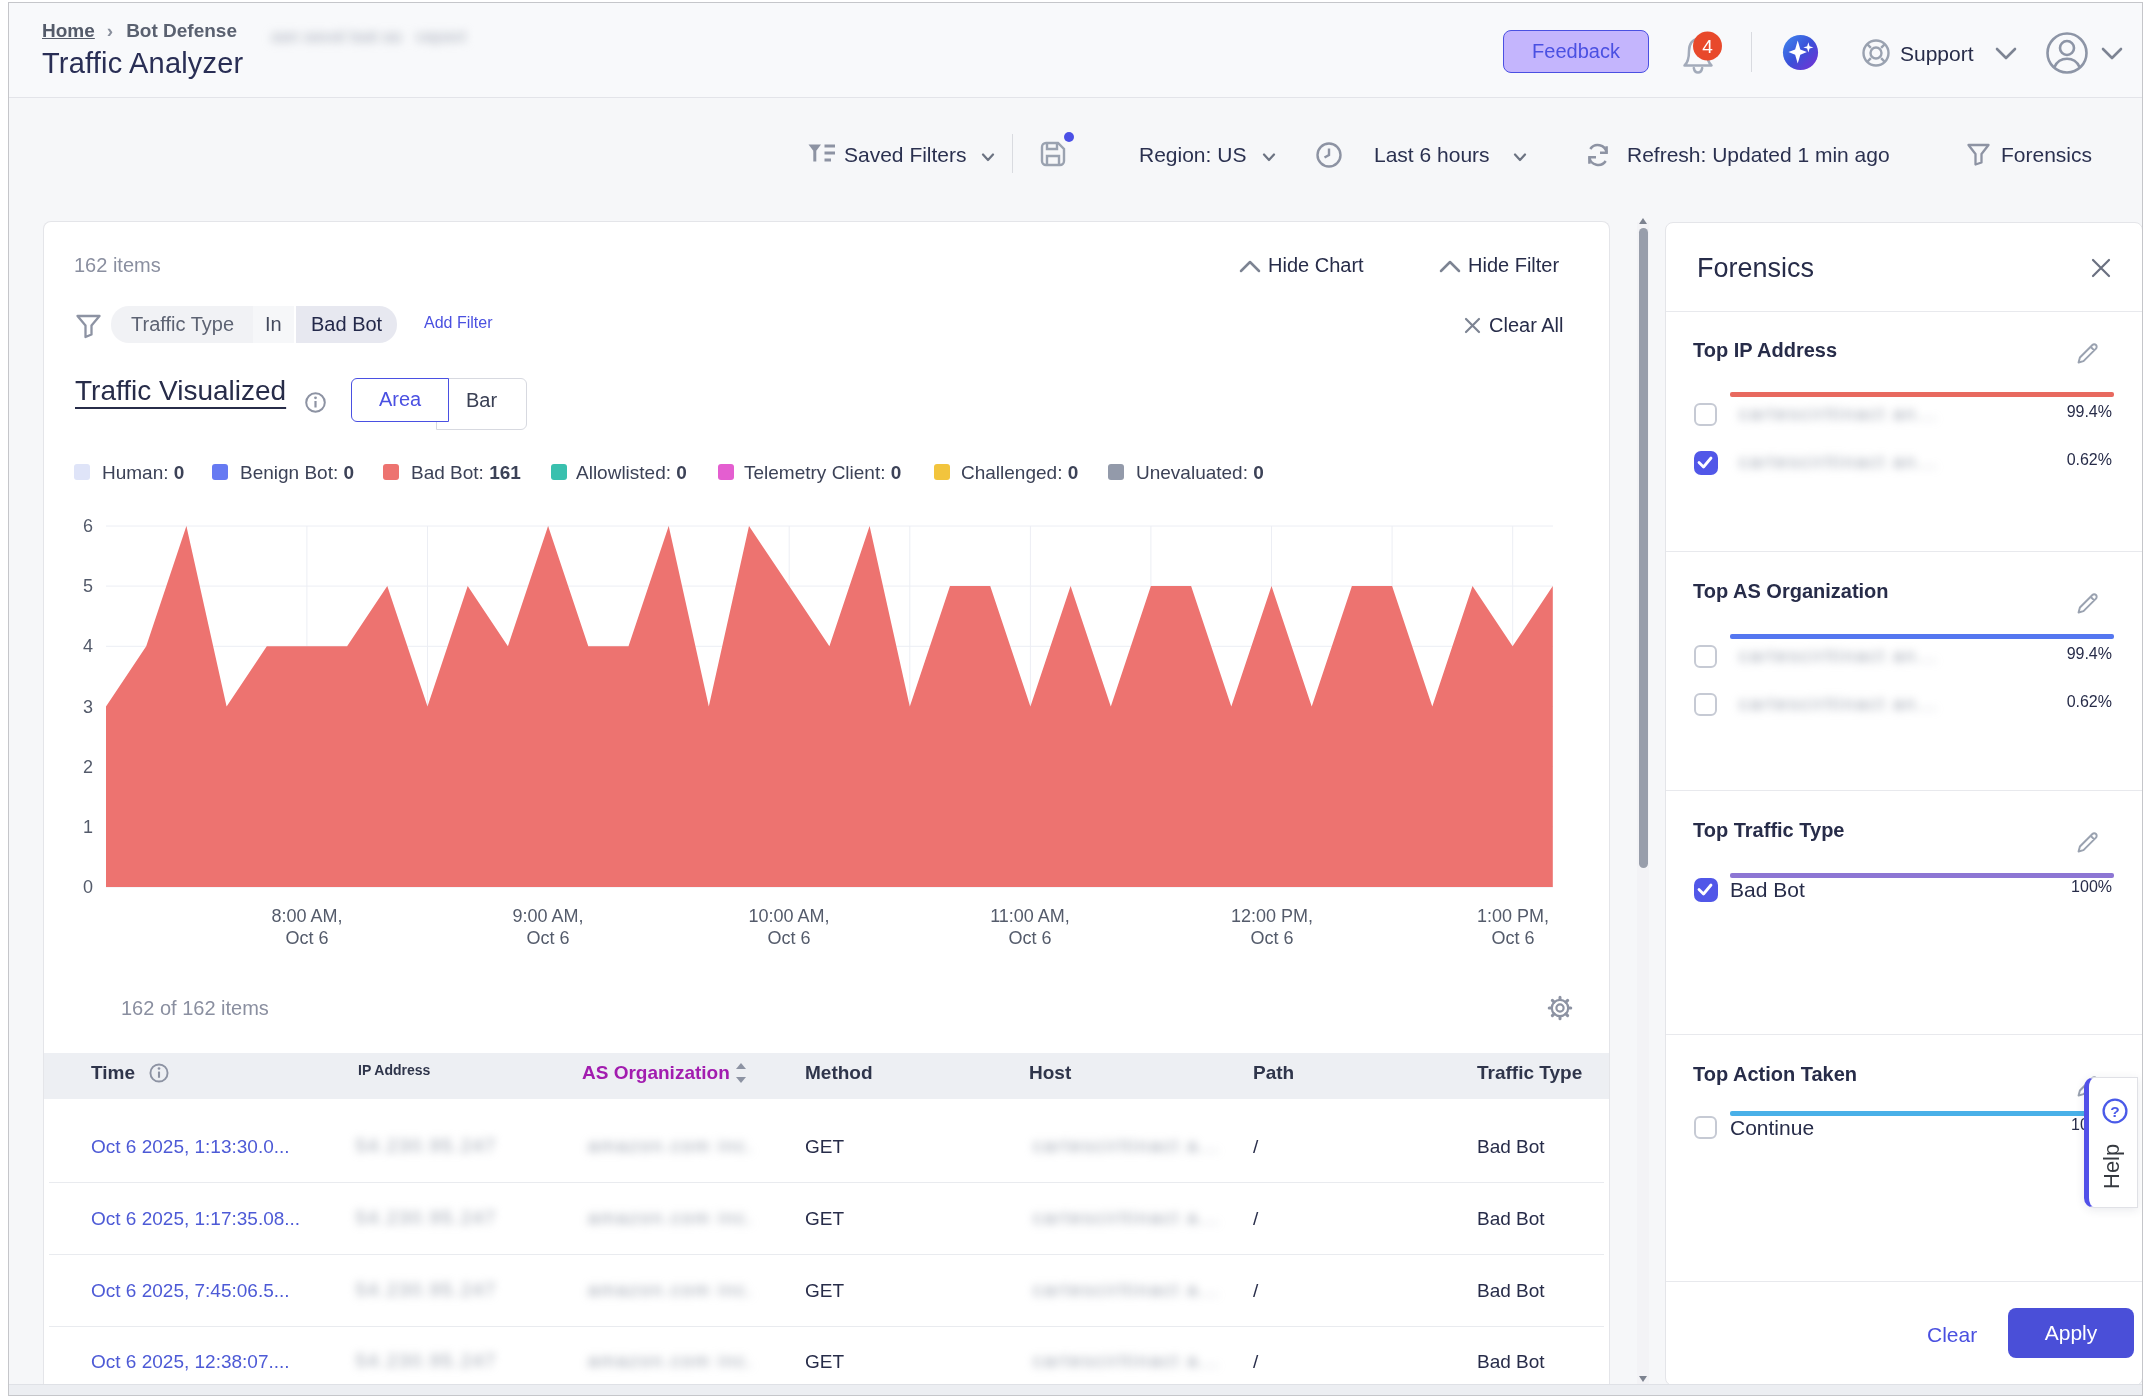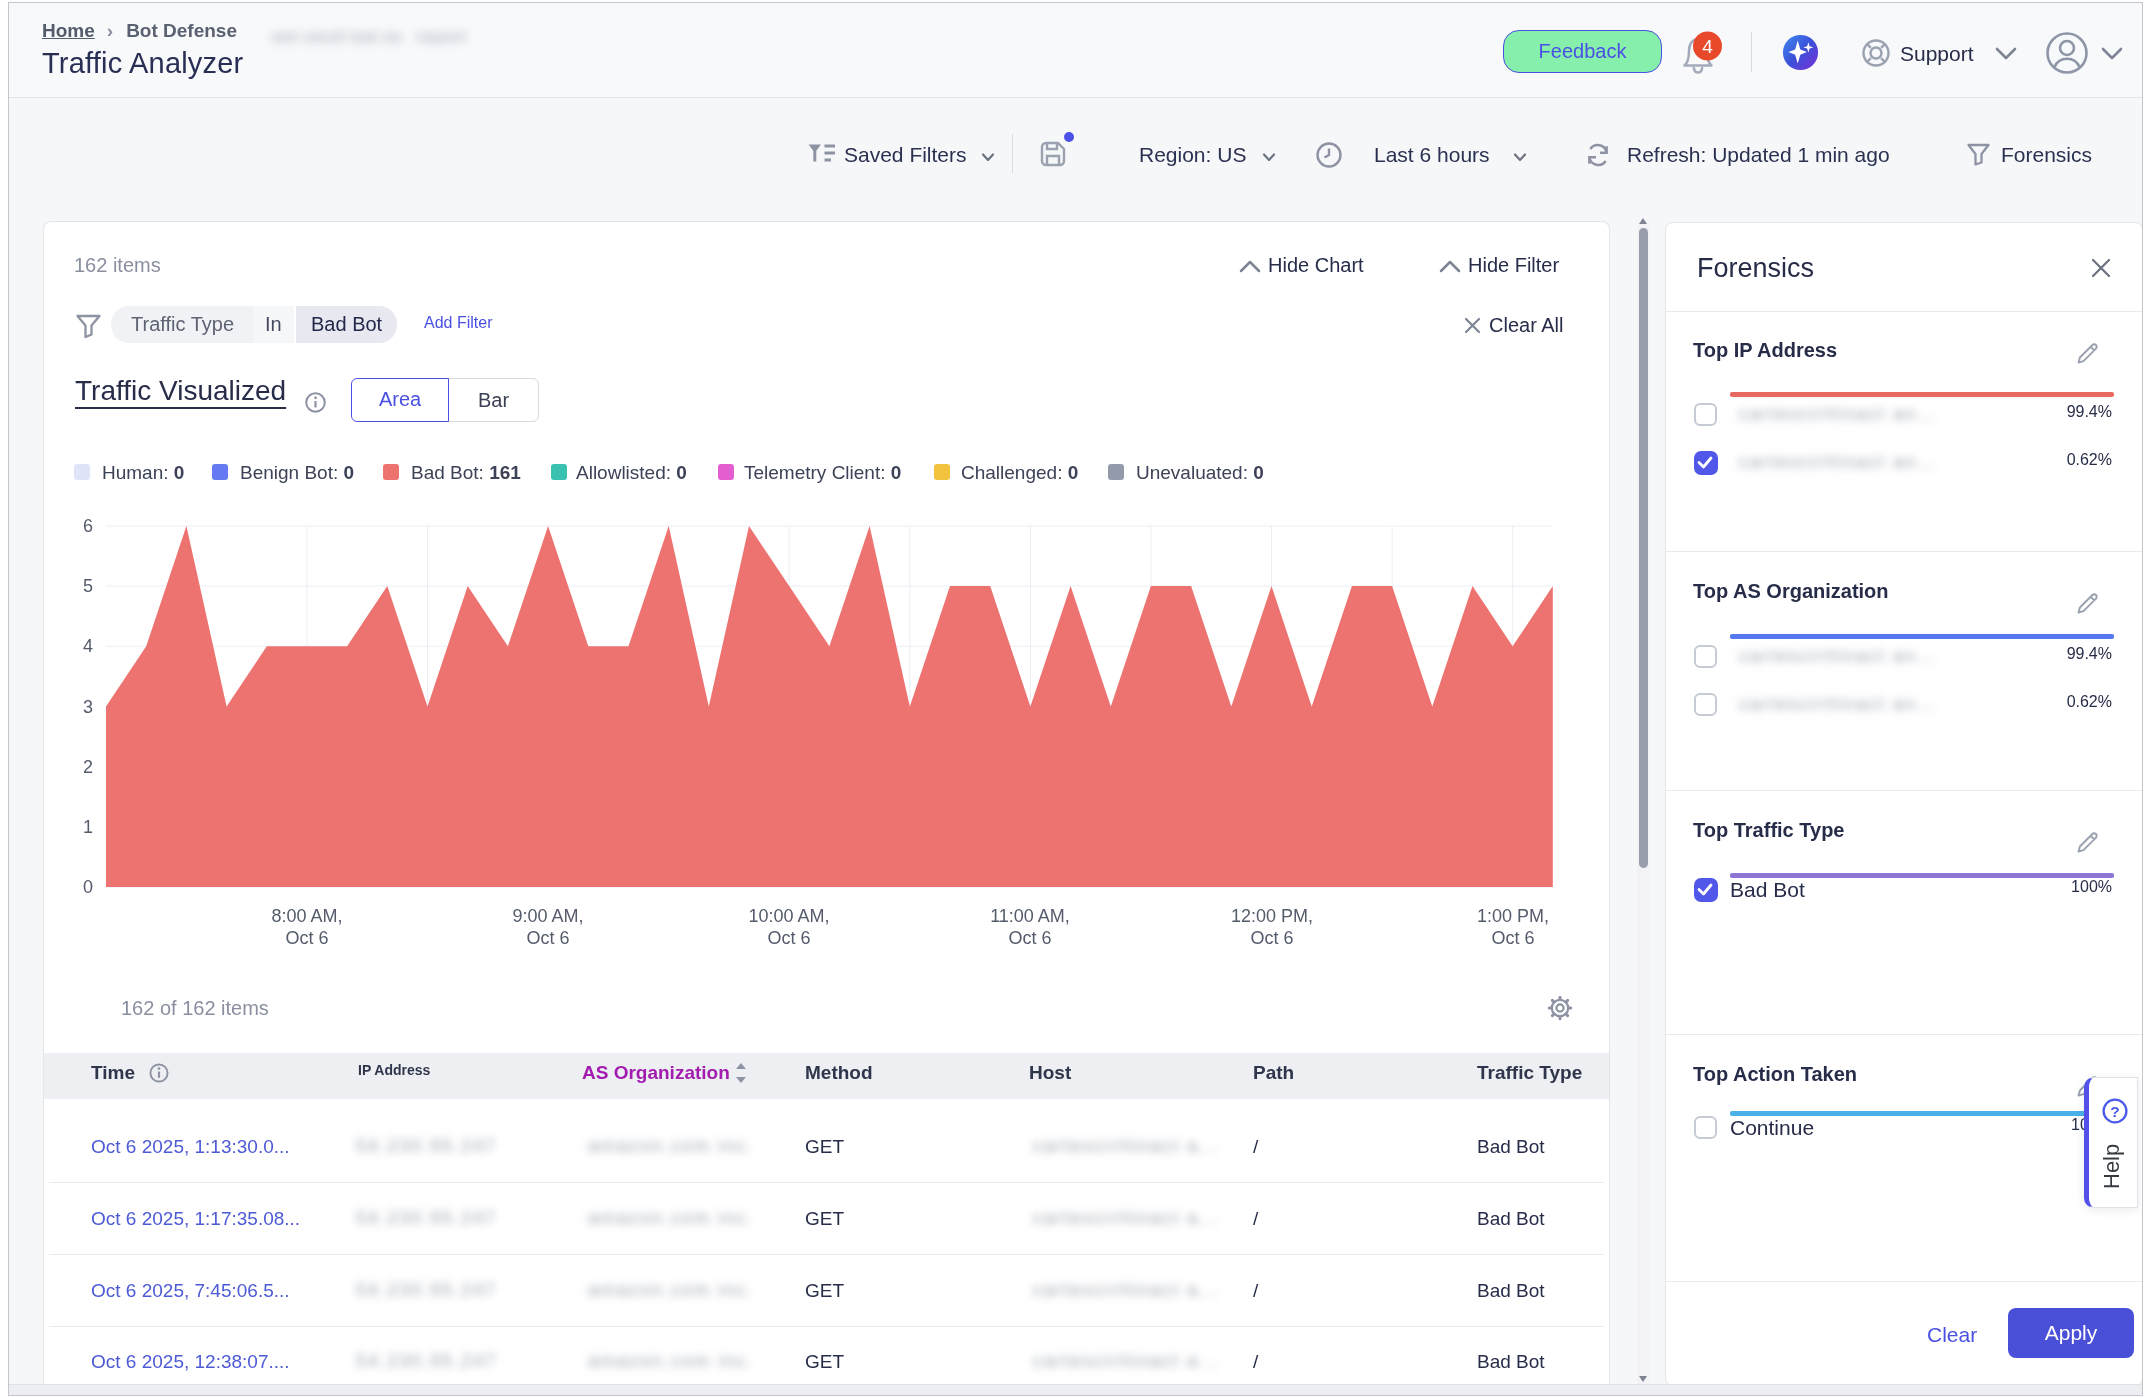--- a/index.html
+++ b/index.html
@@ -6,21 +6,21 @@
 html,body { width:2150px; height:1398px; background:#fff; font-family:"Liberation Sans", sans-serif; overflow:hidden; }
 .abs { position:absolute; }
 .win { position:absolute; left:8px; top:2px; width:2135px; height:1394px; background:#f6f7f9; border:1px solid #c5c6ca; overflow:hidden; }
 
 .topbar { position:absolute; left:0; top:0; width:2133px; height:95px; background:#f8f9fb; border-bottom:1px solid #e3e4e9; }
 .crumb { position:absolute; left:33px; top:17px; font-size:19px; color:#5a6170;font-weight:bold; }
 .crumb a { color:#545b6a; text-decoration:underline; }
 .crumb .sep { color:#8a909d; margin:0 13px 0 12px; }
 .blurcrumb { position:absolute; left:262px; top:24px; width:230px; font-size:17px; color:#a7adb9; filter:blur(5px); white-space:nowrap; }
 .title { position:absolute; left:33px; top:44px; font-size:29px; color:#292e55; letter-spacing:0.2px; }
-.fbbtn { position:absolute; left:1494px; top:27px; width:159px; height:43px; border:1.5px solid #4a50e2; border-radius:16px; background:#86efac; color:#4a50e2; font-size:20px; text-align:center; line-height:40px; }
+.fbbtn { position:absolute; left:1494px; top:27px; width:146px; height:43px; border:1.5px solid #4a50e2; border-radius:8px; background:#c4b5fd; color:#4a50e2; font-size:20px; text-align:center; line-height:40px; }
 .icon { position:absolute; }
 .hdivider { position:absolute; width:1px; background:#d9dbe0; }
 .navtext { font-size:21px; color:#272c49; }
 .toolbar-item { position:absolute; top:140px; font-size:21px; color:#2b3150; white-space:nowrap; }
 .card { position:absolute; background:#fff; border:1px solid #e4e5e9; border-radius:8px; }
 .main-card { left:34px; top:218px; width:1567px; height:1180px; border-bottom:none; border-bottom-left-radius:0; border-bottom-right-radius:0; }
 .forensics { left:1656px; top:219px; width:478px; height:1164px; }
 .gray { color:#8a8fa0; }
 .link { color:#4a50e0; }
 .navy { color:#272c49; }
@@ -150,21 +150,21 @@
       </svg>
     <div class="abs navy" style="left:1445px;top:92px;font-size:20px">Clear All</div>
 
     <div class="abs navy" style="left:31px;top:153px;font-size:28px;text-decoration:underline;text-underline-offset:7px;text-decoration-thickness:2px">Traffic Visualized</div>
     <svg class="icon" style="left:261px;top:170px" width="21" height="21" viewBox="0 0 21 21">
       <circle cx="10.5" cy="10.5" r="9.3" fill="none" stroke="#8d93a3" stroke-width="2"></circle>
       <path d="M10.5 9 V15.5" stroke="#8d93a3" stroke-width="2.2"></path>
         <circle cx="10.5" cy="5.8" r="1.4" fill="#8d93a3"></circle>
     </svg>
     <div class="abs" style="left:307px;top:156px;width:98px;height:44px;border:1.5px solid #4a50e2;border-radius:6px 0 0 6px;color:#4a50e2;font-size:20px;text-align:center;line-height:41px;background:#fff;z-index:2">Area</div>
-    <div class="abs" style="left:404px;top:156px;width:91px;height:44px;border:1px solid #d7d9e0;border-radius:0 6px 6px 0;color:#3a4054;font-size:20px;text-align:center;line-height:42px;background:#fff">Bar</div>
+    <div class="abs" style="left:392px;top:156px;width:91px;height:52px;border:1px solid #d7d9e0;border-radius:0 6px 6px 0;color:#3a4054;font-size:20px;text-align:center;line-height:42px;background:#fff">Bar</div>
 
     <div class="abs" style="left:30px;top:242px;width:16px;height:16px;border-radius:3px;background:#dfe4f8"></div>
     <div class="abs" style="left:58px;top:240px;font-size:19px;color:#3c4257;white-space:nowrap">Human: <b>0</b></div>
     <div class="abs" style="left:168px;top:242px;width:16px;height:16px;border-radius:3px;background:#667af2"></div>
     <div class="abs" style="left:196px;top:240px;font-size:19px;color:#3c4257;white-space:nowrap">Benign Bot: <b>0</b></div>
     <div class="abs" style="left:339px;top:242px;width:16px;height:16px;border-radius:3px;background:#ed7370"></div>
     <div class="abs" style="left:367px;top:240px;font-size:19px;color:#3c4257;white-space:nowrap">Bad Bot: <b>161</b></div>
     <div class="abs" style="left:507px;top:242px;width:16px;height:16px;border-radius:3px;background:#39c0ae"></div>
     <div class="abs" style="left:532px;top:240px;font-size:19px;color:#3c4257;white-space:nowrap">Allowlisted: <b>0</b></div>
     <div class="abs" style="left:674px;top:242px;width:16px;height:16px;border-radius:3px;background:#e45ed0"></div>

